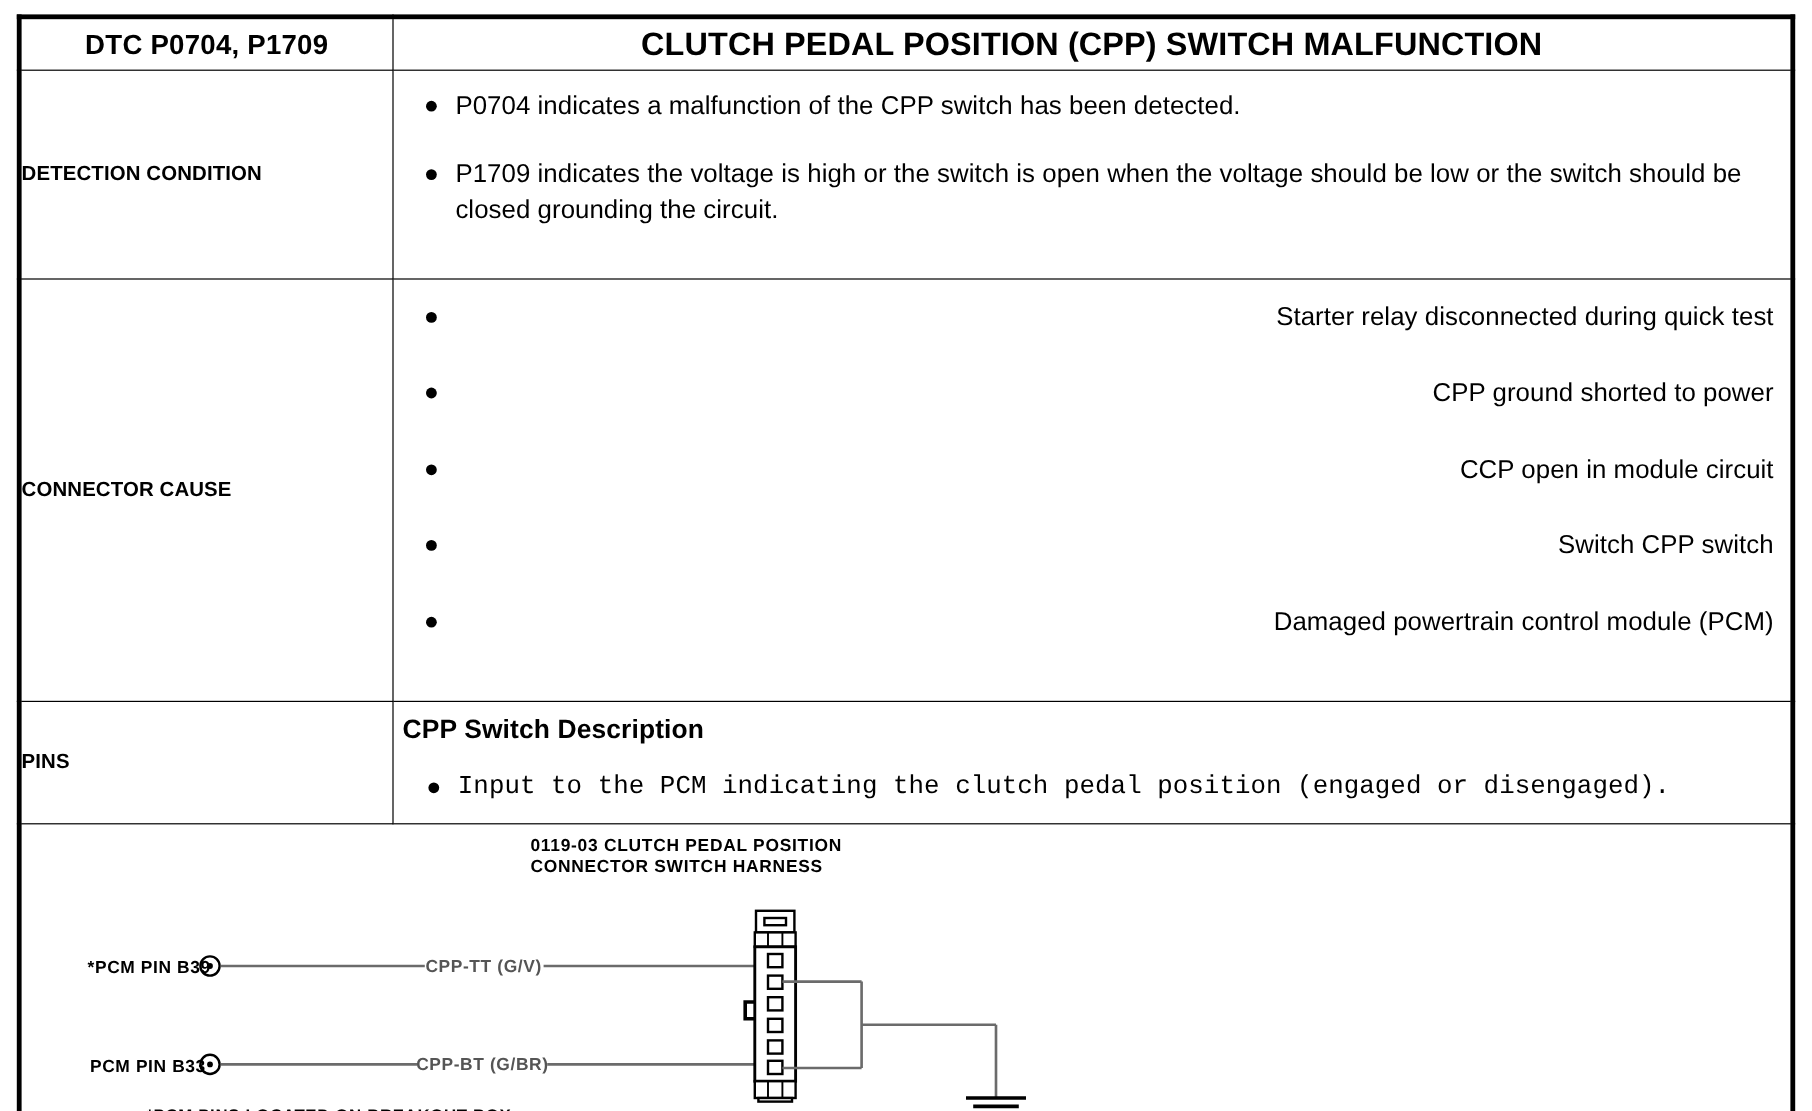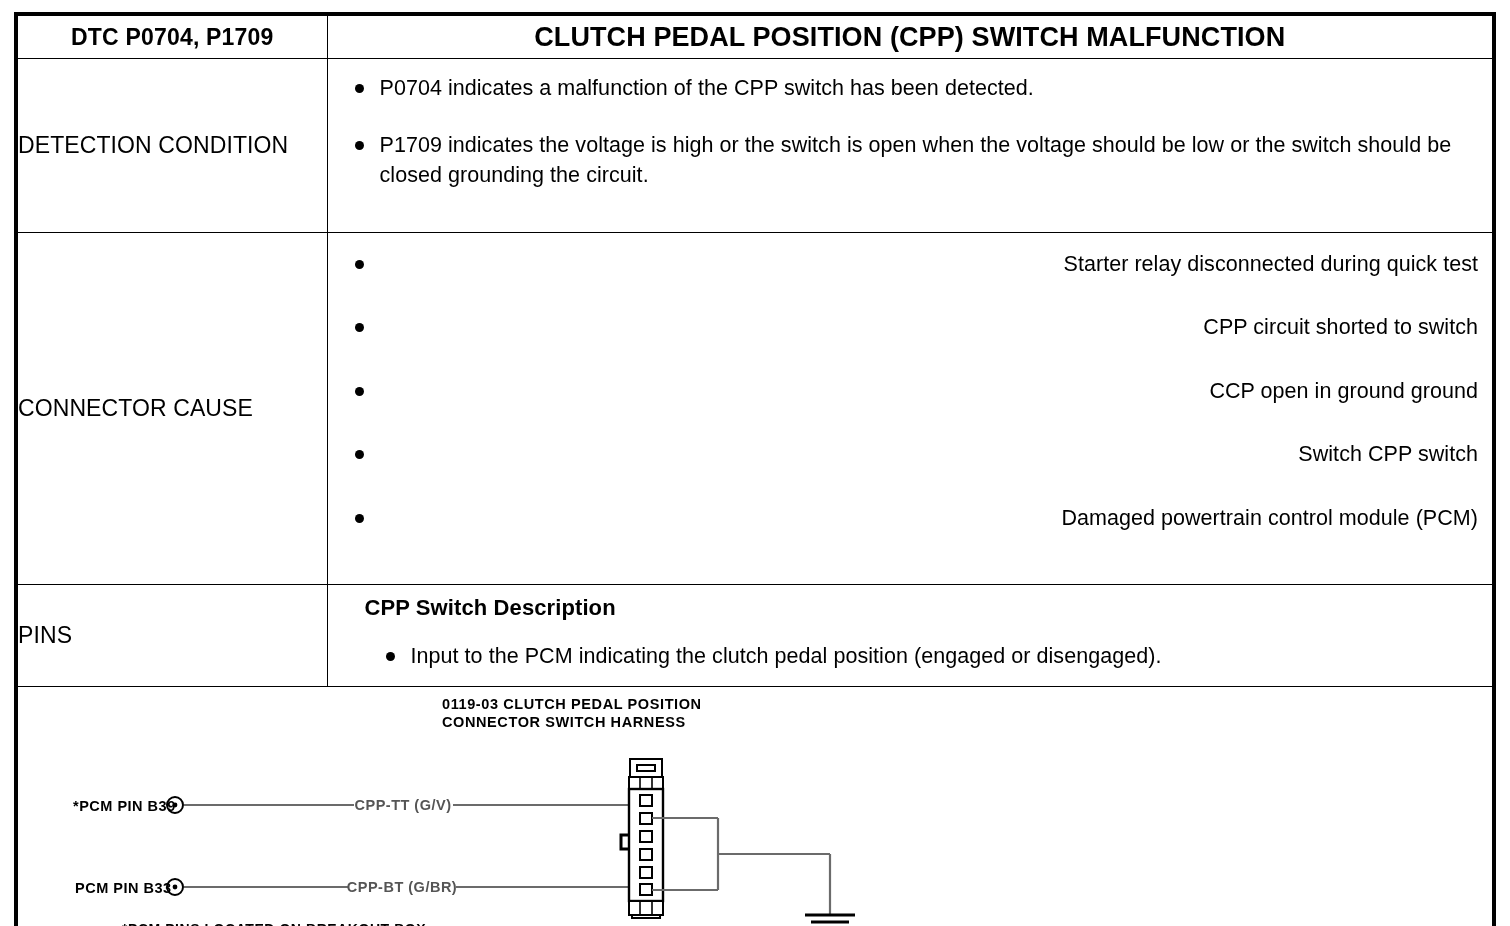--- a/index.html
+++ b/index.html
@@ -53,22 +53,22 @@
   .hdr-right {
     text-align: center;
     font-weight: bold;
     font-size: 27px;
     letter-spacing: .1px;
     padding: 3px 4px 5px 4px;
   }
 
   
   .row-label {
-    font-weight: normal;
-    font-size: 23px;
+    font-weight: bold;
+    font-size: 17px;
     padding: 6px 0 6px 8px;
     text-align: left;
     vertical-align: middle;
     letter-spacing: .1px;
   }
 
   
   .cell-body {
     padding: 14px 14px 16px 10px;
   }
@@ -96,28 +96,28 @@
     border-radius: 50%;
     background: #000;
   }
 
   .detection .cell-body { padding: 14px 14px 15px 10px; }
   .detection ul.bullets li { margin-bottom: 26px; }
 
   .cause .cell-body { padding: 16px 14px 18px 10px; }
   .cause ul.bullets li { margin-bottom: 33px; text-align: right; }
 
-  .hint .cell-body { padding: 10px 14px 14px 8px; margin-left: 29px; }
+  .hint .cell-body { padding: 10px 14px 14px 8px; }
   .hint-title {
     font-weight: bold;
     font-size: 22px;
     margin: 0 0 20px 0;
     letter-spacing: .1px;
   }
-  .hint ul.bullets li { margin-bottom: 0; padding-left: 46px; font-size: 21.5px; }
+  .hint ul.bullets li { margin-bottom: 0; padding-left: 46px; font-size: 21.5px; font-family: Liberation Mono, monospace; }
   .hint ul.bullets li::before { left: 21px; }
 
   
   .diagram-cell {
     padding: 0;
     height: 372px;
     position: relative;
   }
   .diagram {
     position: relative;
@@ -154,22 +154,22 @@
           </div>
         </td>
       </tr>
 
       <tr class="cause">
         <td class="row-label">CONNECTOR CAUSE</td>
         <td>
           <div class="cell-body">
             <ul class="bullets">
               <li>Starter relay disconnected during quick test</li>
-              <li>CPP circuit shorted to switch</li>
-              <li>CCP open in ground ground</li>
+              <li>CPP ground shorted to power</li>
+              <li>CCP open in module circuit</li>
               <li>Switch CPP switch</li>
               <li>Damaged powertrain control module (PCM)</li>
             </ul>
           </div>
         </td>
       </tr>
 
       <tr class="hint">
         <td class="row-label">PINS</td>
         <td>

